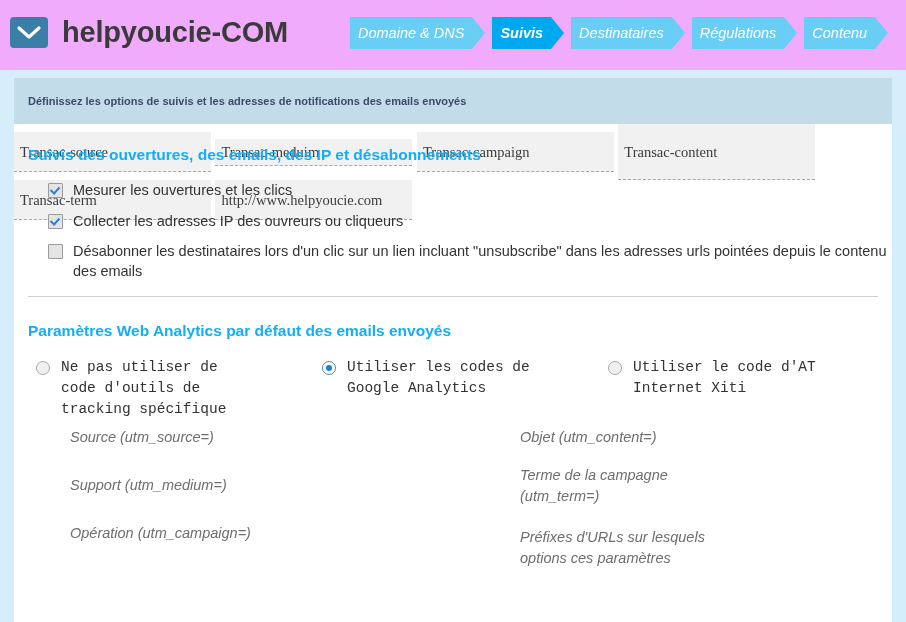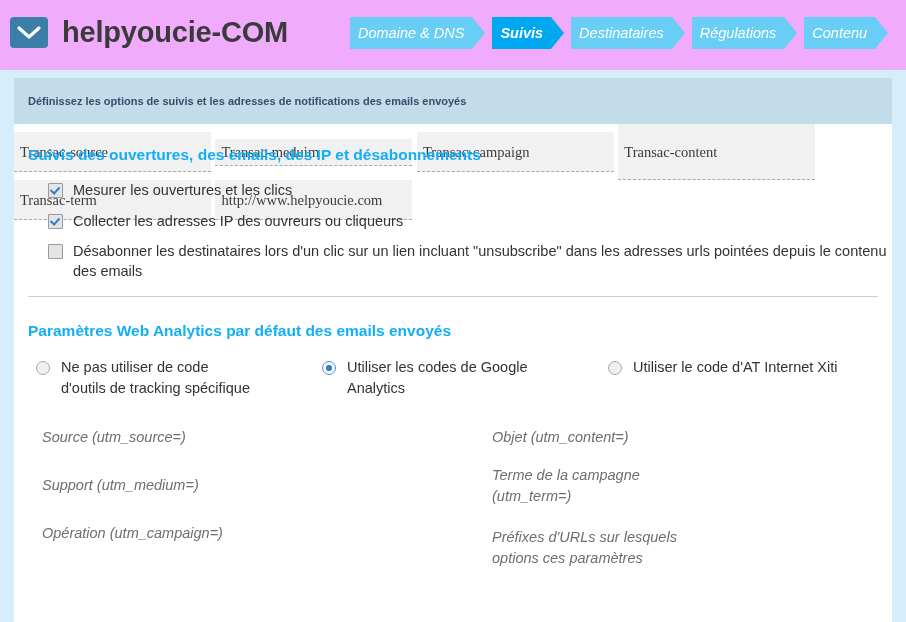--- a/index.html
+++ b/index.html
@@ -213,36 +213,38 @@
     width: 6px;
     height: 6px;
     border-radius: 50%;
     background: #1e7fd4;
   }
   .radio-label {
     margin-left: 11px;
     font-size: 14.5px;
     color: #333333;
     line-height: 21px;
+    font-family: Liberation Mono, monospace;
   }
   #radio-row-1 { left: 22px; top: 233px; width: 220px; }
   #radio-row-2 { left: 308px; top: 233px; width: 240px; }
   #radio-row-3 { left: 594px; top: 233px; width: 280px; }
 
   
   .field {
     position: absolute;
     display: flex;
     align-items: flex-start;
   }
   .field-label {
     font-size: 14.5px;
     font-style: italic;
     color: #6e6e6e;
     line-height: 21px;
+    margin-left: 28px;
   }
   .field-input {
     background: #f1f1f1;
     border: 0;
     border-bottom: 1px dashed #a9a9a9;
     font-family: Liberation Serif, serif;
     font-size: 14.5px;
     color: #3b3b3b;
     padding: 6px 6px 5px 6px;
     box-sizing: border-box;

